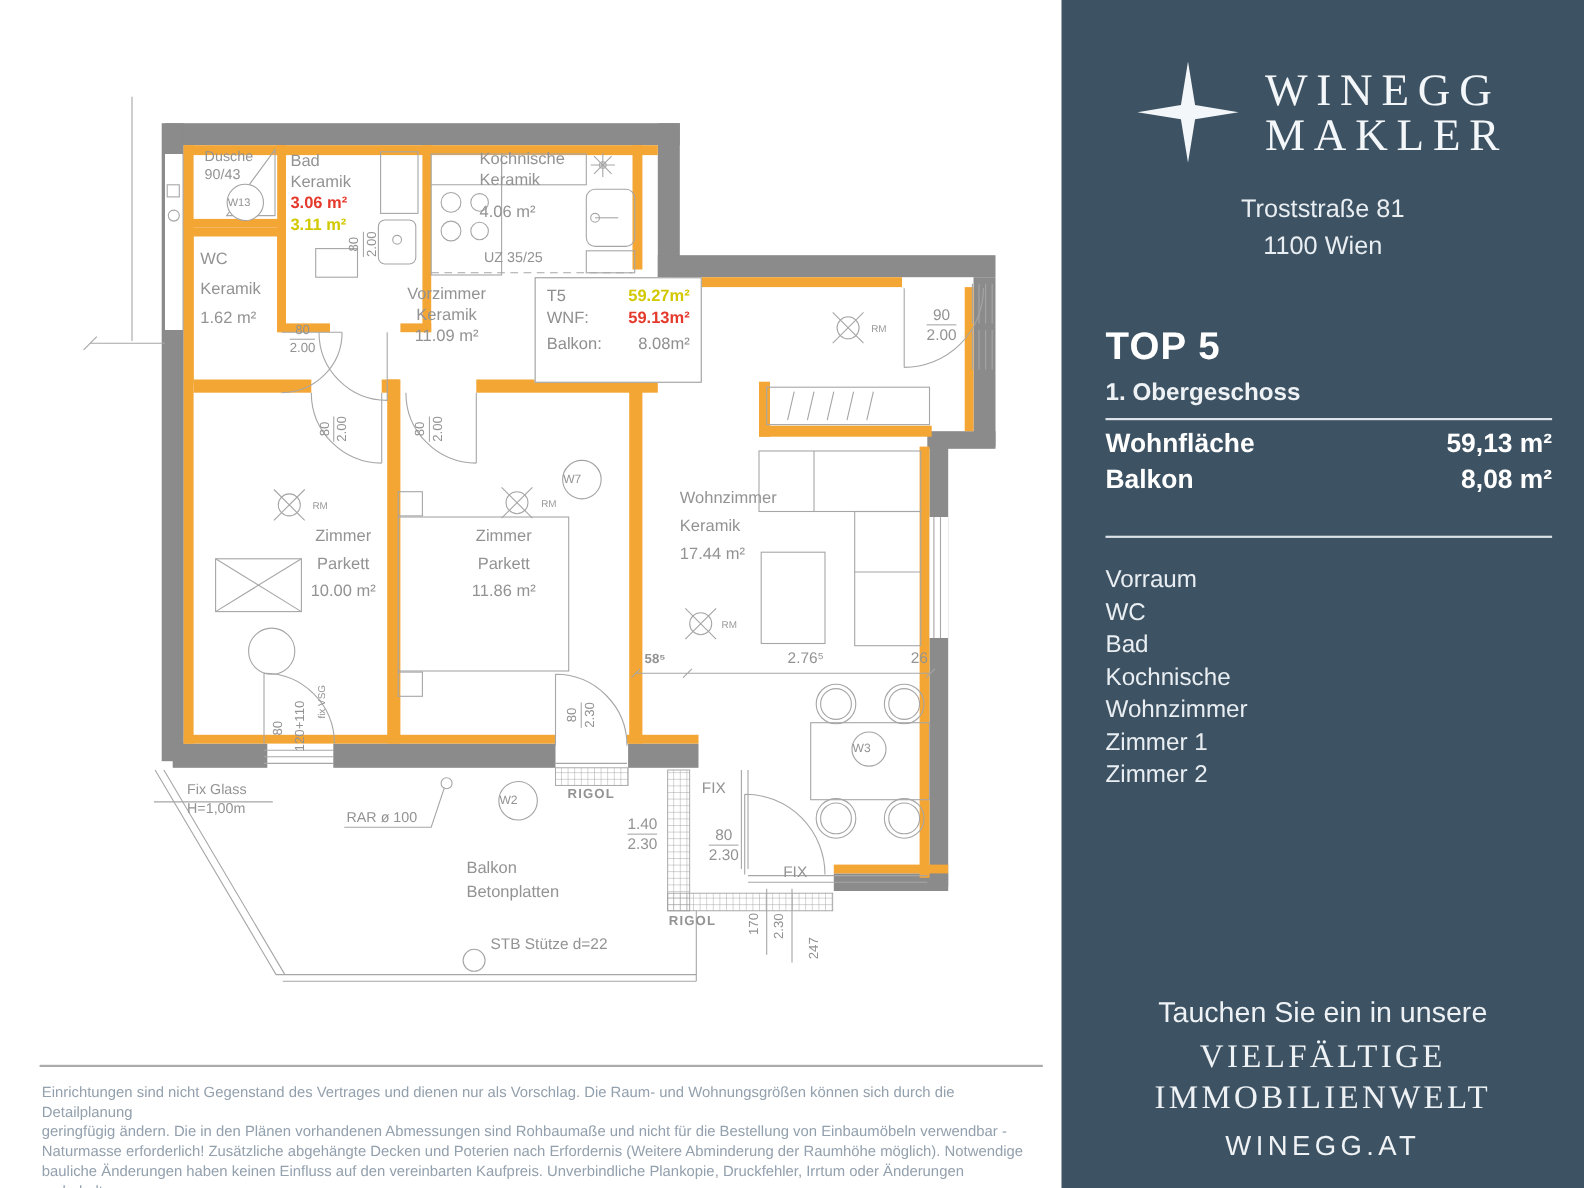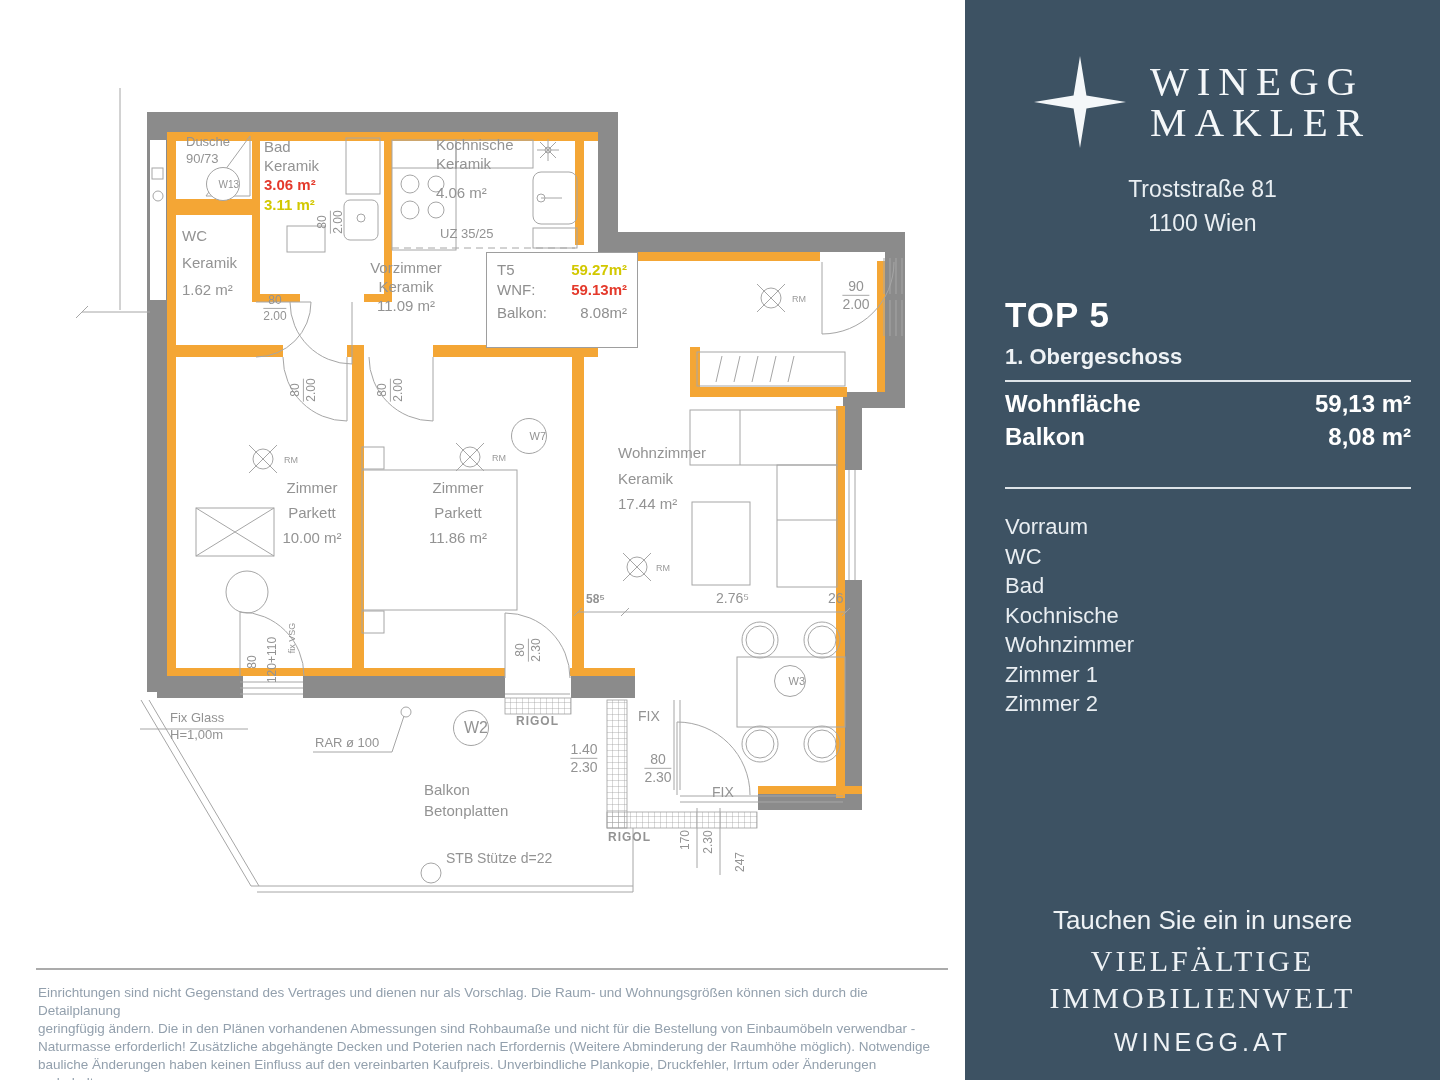--- a/index.html
+++ b/index.html
@@ -13,21 +13,21 @@
   .tiny{font-size:14px;}
   .red{color:#e4392b;font-weight:bold;}
   .yellow{color:#d2c800;font-weight:bold;}
   .dimstack{position:absolute;display:flex;flex-direction:column;align-items:center;
             line-height:1.05;font-size:12px;color:#939393;transform:translate(-50%,-50%);}
   .dimstack .bar{align-self:stretch;height:0;border-top:1px solid #a9a9a9;margin:1px 0;}
   .rot{transform:translate(-50%,-50%) rotate(-90deg);}
   .rotsingle{position:absolute;font-size:12px;color:#939393;white-space:nowrap;
              transform:translate(-50%,-50%) rotate(-90deg);}
   .wcircle{position:absolute;border:1.2px solid #a3a3a3;border-radius:50%;background:#fff;
-           display:flex;align-items:center;justify-content:flex-end;color:#939393;}
+           display:flex;align-items:center;justify-content:flex-start;color:#939393;}
   .infobox{position:absolute;left:486px;top:252px;width:152px;height:96px;border:1.2px solid #9e9e9e;
            background:#fff;font-size:15px;color:#8f8f8f;padding:8px 10px;box-sizing:border-box;}
   .infobox .row{display:flex;justify-content:space-between;margin-bottom:3px;}
   .rmtag{position:absolute;font-size:9px;color:#9a9a9a;}
   
   .footer-hr{position:absolute;left:36px;top:968px;width:912px;height:2px;background:#ababab;}
   .disclaimer{position:absolute;left:38px;top:984px;width:912px;font-size:13.5px;color:#93a0ad;line-height:18px;}
   
   #sidebar{position:absolute;left:965px;top:0;width:475px;height:1080px;background:#3d5263;color:#fff;}
   .logo-row{position:absolute;left:0;top:56px;width:475px;display:flex;justify-content:center;
@@ -204,21 +204,21 @@
 
       <path d="M140 729 H248 M313 752 H392 L404 716"></path>
       <circle cx="406" cy="712" r="5"></circle>
 
       <circle cx="431" cy="873" r="10"></circle>
     </g>
   </svg>
 
   <div class="plabel" style="left:186px;top:134px;font-size:13px">
     <div>Dusche</div>
-    <div>90/73</div>
+    <div>90/43</div>
   </div>
   <div class="wcircle" style="left:206px;top:167px;width:32px;height:32px;font-size:10px">
       <span>W13</span>
     </div>
 
   <div class="plabel" style="left:264px;top:137px">
     <div>Bad</div>
     <div>Keramik</div>
     <div class="red">3.06 m²</div>
     <div class="yellow">3.11 m²</div>
@@ -282,21 +282,21 @@
   </div>
 
   <span class="rmtag" style="left:284px;top:455px">RM</span>
   <span class="rmtag" style="left:492px;top:453px">RM</span>
   <span class="rmtag" style="left:656px;top:563px">RM</span>
   <span class="rmtag" style="left:792px;top:294px">RM</span>
 
   <div class="wcircle" style="left:511px;top:418px;width:34px;height:34px;font-size:11px">
       <span>W7</span>
     </div>
-  <div class="wcircle" style="left:453px;top:710px;width:34px;height:34px;font-size:16px">
+  <div class="wcircle" style="left:453px;top:710px;width:34px;height:34px;font-size:11px">
       <span>W2</span>
     </div>
   <div class="wcircle" style="left:774px;top:665px;width:30px;height:30px;font-size:11px">
       <span>W3</span>
     </div>
 
   <div class="dimstack rot" style="left:330px;top:222px">
     <span>80</span>
       <span class="bar"></span>
       <span>2.00</span>

